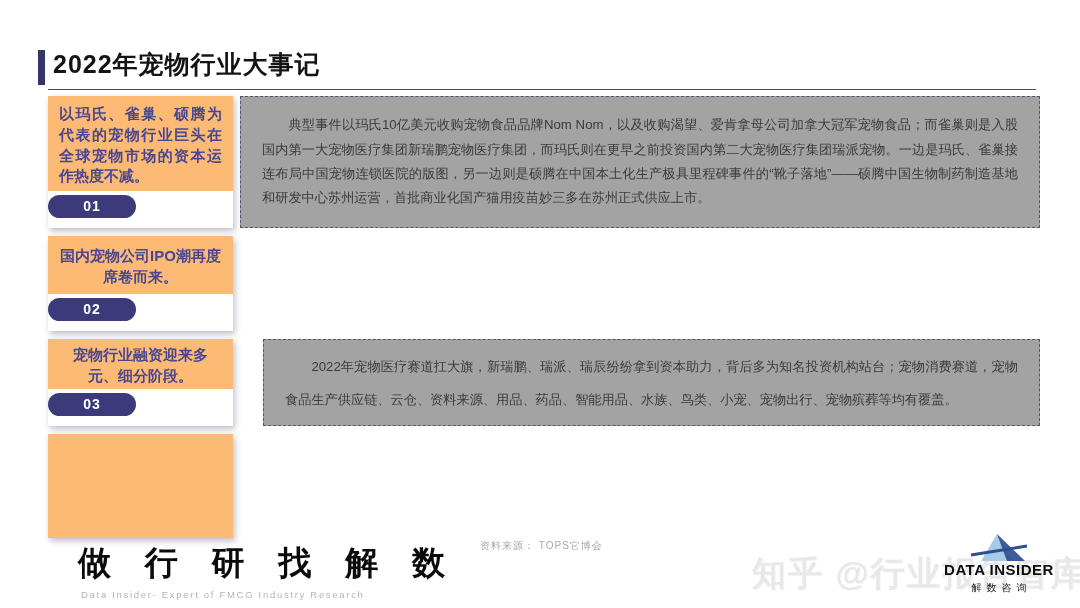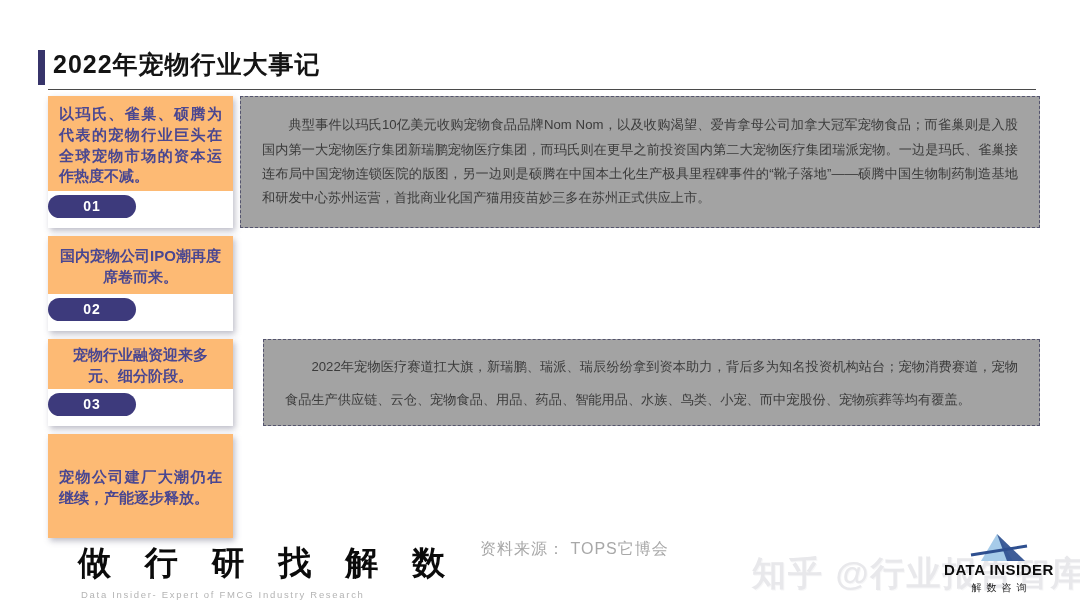--- a/index.html
+++ b/index.html
@@ -53,21 +53,21 @@
     font-size:13.2px; color:#3b3b3b; line-height:1.85;
     text-align:justify; text-indent:2em; width:100%;
   }
   .r3 .detail-box p { line-height:2.5; }
 
   
   .brand { position:absolute; left:78px; top:541px; }
   .brand-cn { font-size:33px; font-weight:900; color:#0b0b0b; letter-spacing:7px; font-family:Liberation Mono, monospace; }
   .brand-en { font-size:9.5px; color:#b4b4b4; letter-spacing:1.7px; margin-top:3px; padding-left:3px; }
 
-  .source-note { position:absolute; left:480px; top:539px; font-size:16px; color:#a8a8a8; letter-spacing:1px; }
+  .source-note { position:absolute; left:480px; top:539px; font-size:10px; color:#a8a8a8; letter-spacing:1px; }
 
   .watermark {
     position:absolute; left:752px; top:551px;
     font-size:34px; color:#e8e8eb; font-weight:600; letter-spacing:2px;
     white-space:nowrap; z-index:1;
     text-shadow:1px 1px 0 #f7f7f8;
   }
 
   .di-logo { position:absolute; right:16px; top:531px; z-index:2; width:130px; text-align:center; }
   .di-logo-icon { display:block; margin:0 auto -6px; }
@@ -113,29 +113,26 @@
     <div class="event-row r3">
       <div class="side-card align-center">
         <div class="side-summary">
           <div>宠物行业融资迎来多元、细分阶段。</div>
         </div>
         <div class="badge-strip">
           <div class="badge-pill">03</div>
         </div>
       </div>
       <div class="detail-box">
-        <p>2022年宠物医疗赛道扛大旗，新瑞鹏、瑞派、瑞辰纷纷拿到资本助力，背后多为知名投资机构站台；宠物消费赛道，宠物食品生产供应链、云仓、宠物食品、用品、药品、智能用品、水族、鸟类、小宠、而中宠股份、宠物殡葬等均有覆盖。</p>
+        <p>2022年宠物医疗赛道扛大旗，新瑞鹏、瑞派、瑞辰纷纷拿到资本助力，背后多为知名投资机构站台；宠物消费赛道，宠物食品生产供应链、云仓、资料来源、用品、药品、智能用品、水族、鸟类、小宠、宠物出行、宠物殡葬等均有覆盖。</p>
       </div>
     </div>
 
     <div class="event-row r4">
       <div class="side-card align-left">
-        <div class="side-summary">
-          <div>宠物公司建厂大潮仍在继续，产能逐步释放。</div>
-        </div>
       </div>
     </div>
 
   </div>
 
   <div class="brand">
     <div class="brand-cn">做 行 研  找 解 数</div>
     <div class="brand-en">Data Insider- Expert of FMCG Industry Research</div>
   </div>
 

